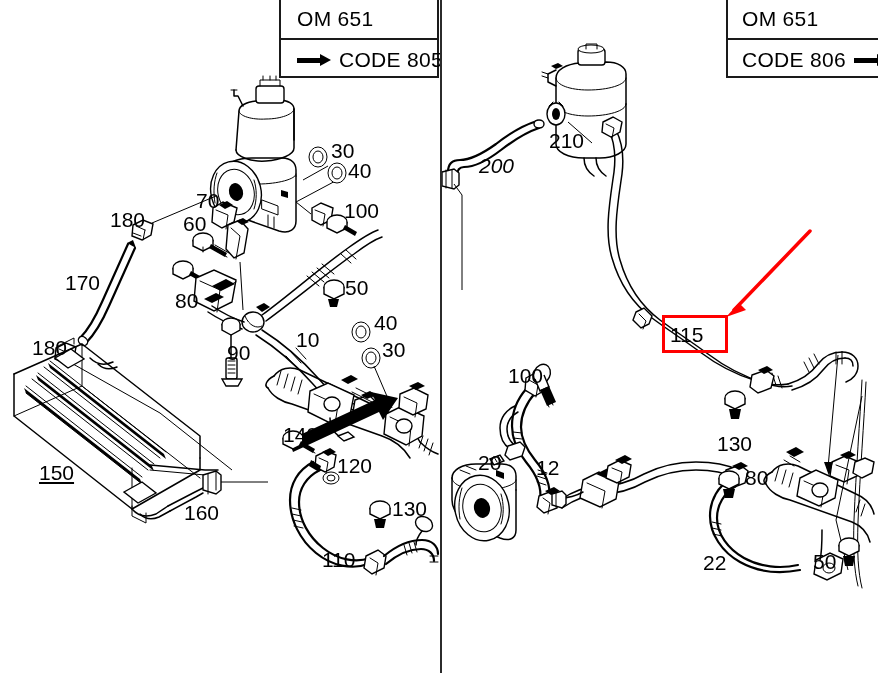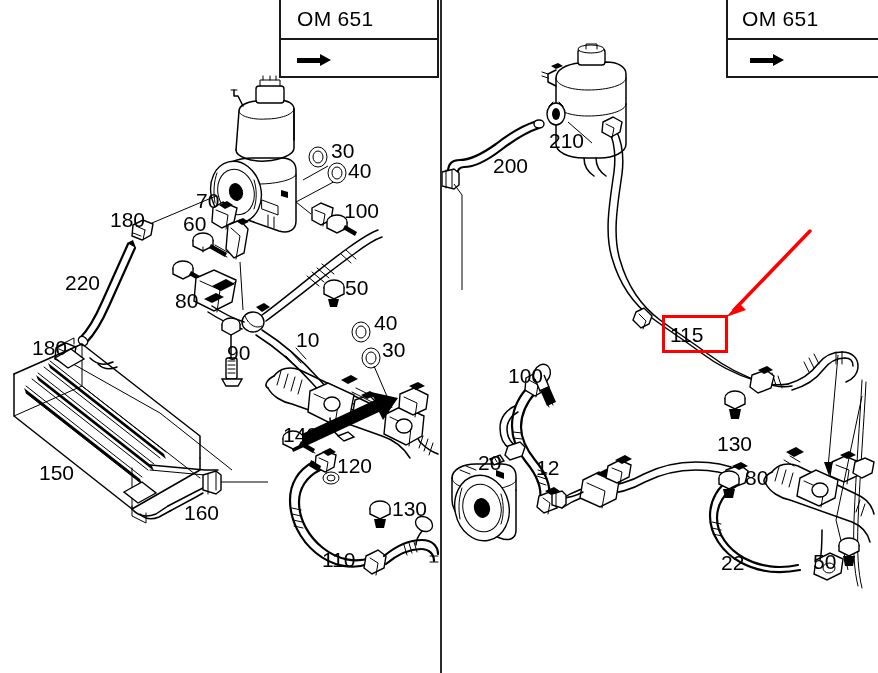--- a/index.html
+++ b/index.html
@@ -518,68 +518,70 @@
 
   <div class="code-box" id="code-box-left">
     <div class="cell top">
       <span class="txt">OM 651</span>
     </div>
     <div class="cell">
       <span class="arrow-glyph">
         <span class="shaft"></span>
           <span class="head"></span>
       </span>
+      <span class="txt">CODE 805</span>
     </div>
   </div>
 
   <div class="code-box" id="code-box-right">
     <div class="cell top">
       <span class="txt">OM 651</span>
     </div>
     <div class="cell">
+      <span class="txt">CODE 806</span>
       <span class="arrow-glyph">
         <span class="shaft"></span>
           <span class="head"></span>
       </span>
     </div>
   </div>
 
   <div id="divider"></div>
 
   <div id="labels-left">
       <span class="lbl" style="left: 110px; top: 209px;">180</span>
       <span class="lbl" style="left: 331px; top: 140px;">30</span>
       <span class="lbl" style="left: 348px; top: 160px;">40</span>
       <span class="lbl" style="left: 196px; top: 190px;">70</span>
       <span class="lbl" style="left: 183px; top: 213px;">60</span>
       <span class="lbl" style="left: 344px; top: 200px;">100</span>
-      <span class="lbl" style="left: 65px; top: 272px;">220</span>
+      <span class="lbl" style="left: 65px; top: 272px;">170</span>
       <span class="lbl" style="left: 175px; top: 290px;">80</span>
       <span class="lbl" style="left: 345px; top: 277px;">50</span>
       <span class="lbl" style="left: 262px; top: 329px; margin-left: 34px;">10</span>
       <span class="lbl" style="left: 374px; top: 312px;">40</span>
       <span class="lbl" style="left: 32px; top: 337px;">180</span>
       <span class="lbl" style="left: 227px; top: 342px;">90</span>
       <span class="lbl" style="left: 382px; top: 339px;">30</span>
       <span class="lbl" style="left: 283px; top: 424px;">140</span>
       <span class="lbl" style="left: 337px; top: 455px;">120</span>
-      <span class="lbl" style="left: 39px; top: 462px;">150</span>
+      <span class="lbl" style="left: 39px; top: 462px; text-decoration: underline;">150</span>
       <span class="lbl" style="left: 184px; top: 502px;">160</span>
       <span class="lbl" style="left: 392px; top: 498px;">130</span>
       <span class="lbl" style="left: 322px; top: 549px;">110</span>
     </div>
   <div id="labels-right">
       <span class="lbl" style="left: 549px; top: 130px; text-align: right;">210</span>
-      <span class="lbl" style="left: 493px; top: 155px;">200</span>
+      <span class="lbl" style="left: 479px; top: 155px; font-style: italic;">200</span>
       <span class="lbl" style="left: 508px; top: 365px;">100</span>
       <span class="lbl" style="left: 536px; top: 437px; margin-top: 20px;">12</span>
       <span class="lbl" style="left: 470px; top: 452px; margin-left: 8px;">20</span>
       <span class="lbl" style="left: 717px; top: 433px;">130</span>
       <span class="lbl" style="left: 745px; top: 467px;">80</span>
-      <span class="lbl" style="left: 721px; top: 552px;">22</span>
+      <span class="lbl" style="left: 703px; top: 552px;">22</span>
       <span class="lbl" style="left: 813px; top: 551px;">50</span>
     </div>
 
   <svg class="draw" width="878" height="673" viewBox="0 0 878 673" xmlns="http://www.w3.org/2000/svg">
     <g id="red-arrow-group">
       <line id="red-arrow-shaft" x1="810" y1="231" x2="734" y2="310" stroke="#ff0000" stroke-width="3.5" stroke-linecap="round"></line>
       <polygon id="red-arrow-head" points="726,317 746,310 739,303" fill="#ff0000"></polygon>
     </g>
   </svg>
 

